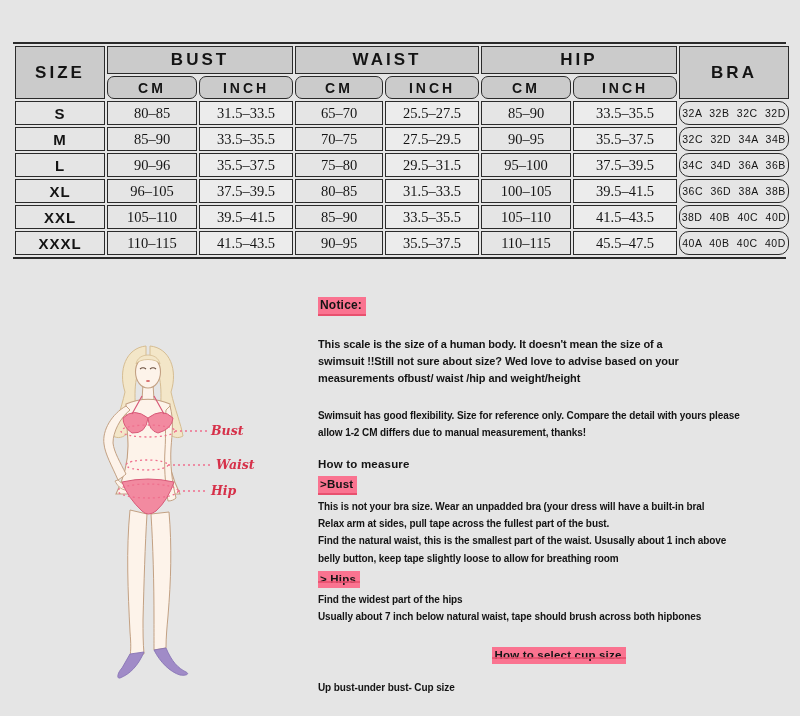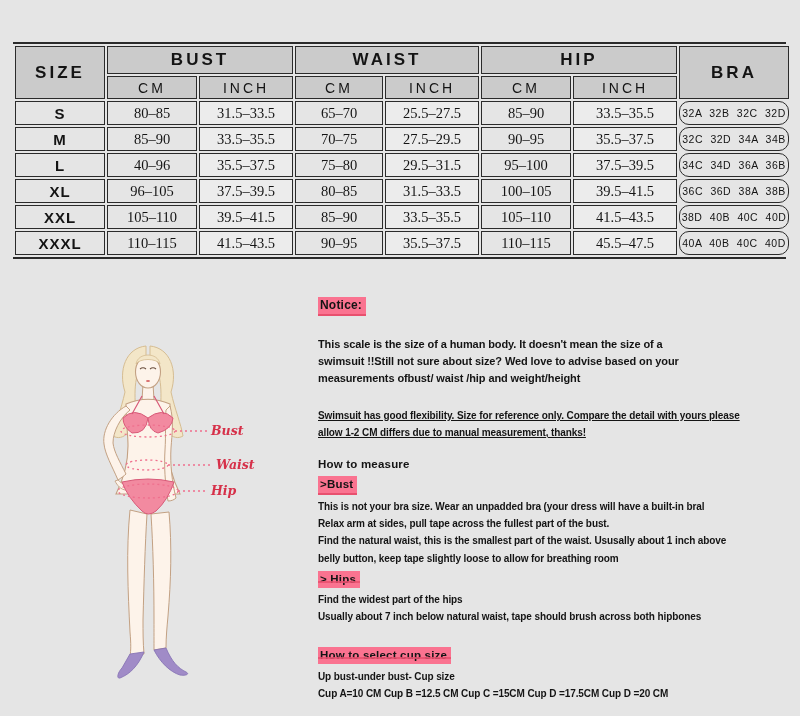--- a/index.html
+++ b/index.html
@@ -22,21 +22,21 @@
   .size-table th, .size-table td {
     border:1px solid var(--table-border,#2b2b2b);
     text-align:center; vertical-align:middle; padding:0; overflow:hidden;
   }
   .size-table th.group {
     background:var(--header-bg,#cbcbcb);
     font-size:17px; font-weight:600; letter-spacing:3px; height:26px;
   }
   .size-table th.unit {
     background:var(--header-bg,#cbcbcb);
-    font-size:14px; font-weight:400; letter-spacing:3px; height:21px;
+    font-size:14px; font-weight:700; letter-spacing:3px; height:21px;border-radius:7px;
   }
   .size-table td { height:22px; font-family:"Liberation Serif", serif; font-size:14.5px; }
   .size-table td.size-cell { font-family:"Liberation Sans", sans-serif; font-size:15px; font-weight:600; letter-spacing:1px; }
   .size-table td.inch-cell { background:var(--inch-col-bg,#ececec); }
   .size-table td.bra-cell  { font-family:"Liberation Sans", sans-serif; font-size:10.5px; letter-spacing:0.5px; word-spacing:4px;border-radius:10px; }
 
   
   .figure-box { position:absolute; left:68px; top:330px; width:250px; height:382px; }
   .fig-label {
     font-family:"DejaVu Serif", serif; font-style:italic; font-weight:bold;
@@ -54,24 +54,24 @@
     padding:1px 4px 1px 2px;
   }
   .hl-under { border-bottom:2px solid var(--highlight-edge,#e8506e); }
   .hl-strike { position:relative; }
   .hl-strike::after {
     content:""; position:absolute; left:0; right:0; top:58%; height:2px;
     background:var(--highlight-edge,#e8506e); opacity:0.85;
   }
   .intro   { margin-top:20px; font-weight:bold; font-size:11px; letter-spacing:-0.1px; line-height:17.2px; }
   .body-txt{ font-weight:bold; font-size:10px; letter-spacing:-0.1px; line-height:17.2px; }
-  .flex-para { margin-top:19px;text-decoration:underline; }
+  .flex-para { margin-top:19px; }
   .how-to-measure { margin-top:16px; }
   .sec-head { margin-top:4px; margin-bottom:3px; }
-  .cup-head { margin-top:22px; margin-bottom:4px; }
+  .cup-head { margin-top:22px; margin-bottom:15px;text-align:center; }
 </style>
 </head>
 <body>
 
 <div class="canvas">
 
   <div class="table-wrap">
     <table class="size-table">
       <colgroup>
         <col style="width:90px">
@@ -116,21 +116,21 @@
             <td class="cm-cell">85–90</td>
             <td class="inch-cell">33.5–35.5</td>
             <td class="cm-cell">70–75</td>
             <td class="inch-cell">27.5–29.5</td>
             <td class="cm-cell">90–95</td>
             <td class="inch-cell">35.5–37.5</td>
             <td class="bra-cell">32C 32D 34A 34B</td>
           </tr>
           <tr>
             <td class="size-cell">L</td>
-            <td class="cm-cell">40–96</td>
+            <td class="cm-cell">90–96</td>
             <td class="inch-cell">35.5–37.5</td>
             <td class="cm-cell">75–80</td>
             <td class="inch-cell">29.5–31.5</td>
             <td class="cm-cell">95–100</td>
             <td class="inch-cell">37.5–39.5</td>
             <td class="bra-cell">34C 34D 36A 36B</td>
           </tr>
           <tr>
             <td class="size-cell">XL</td>
             <td class="cm-cell">96–105</td>
@@ -249,17 +249,16 @@
     <div class="body-txt">
       <div class="line">Find the widest part of the hips</div>
       <div class="line">Usually about 7 inch below natural waist, tape should brush across both hipbones</div>
     </div>
 
     <div class="h-line cup-head">
       <span class="hl hl-strike">How to select cup size</span>
     </div>
     <div class="body-txt">
       <div class="line">Up bust-under bust- Cup size</div>
-      <div class="line">Cup A=10 CM Cup B =12.5 CM Cup C =15CM Cup D =17.5CM Cup D =20 CM</div>
     </div>
   </div>
 
 </div>
 
 </body></html>

